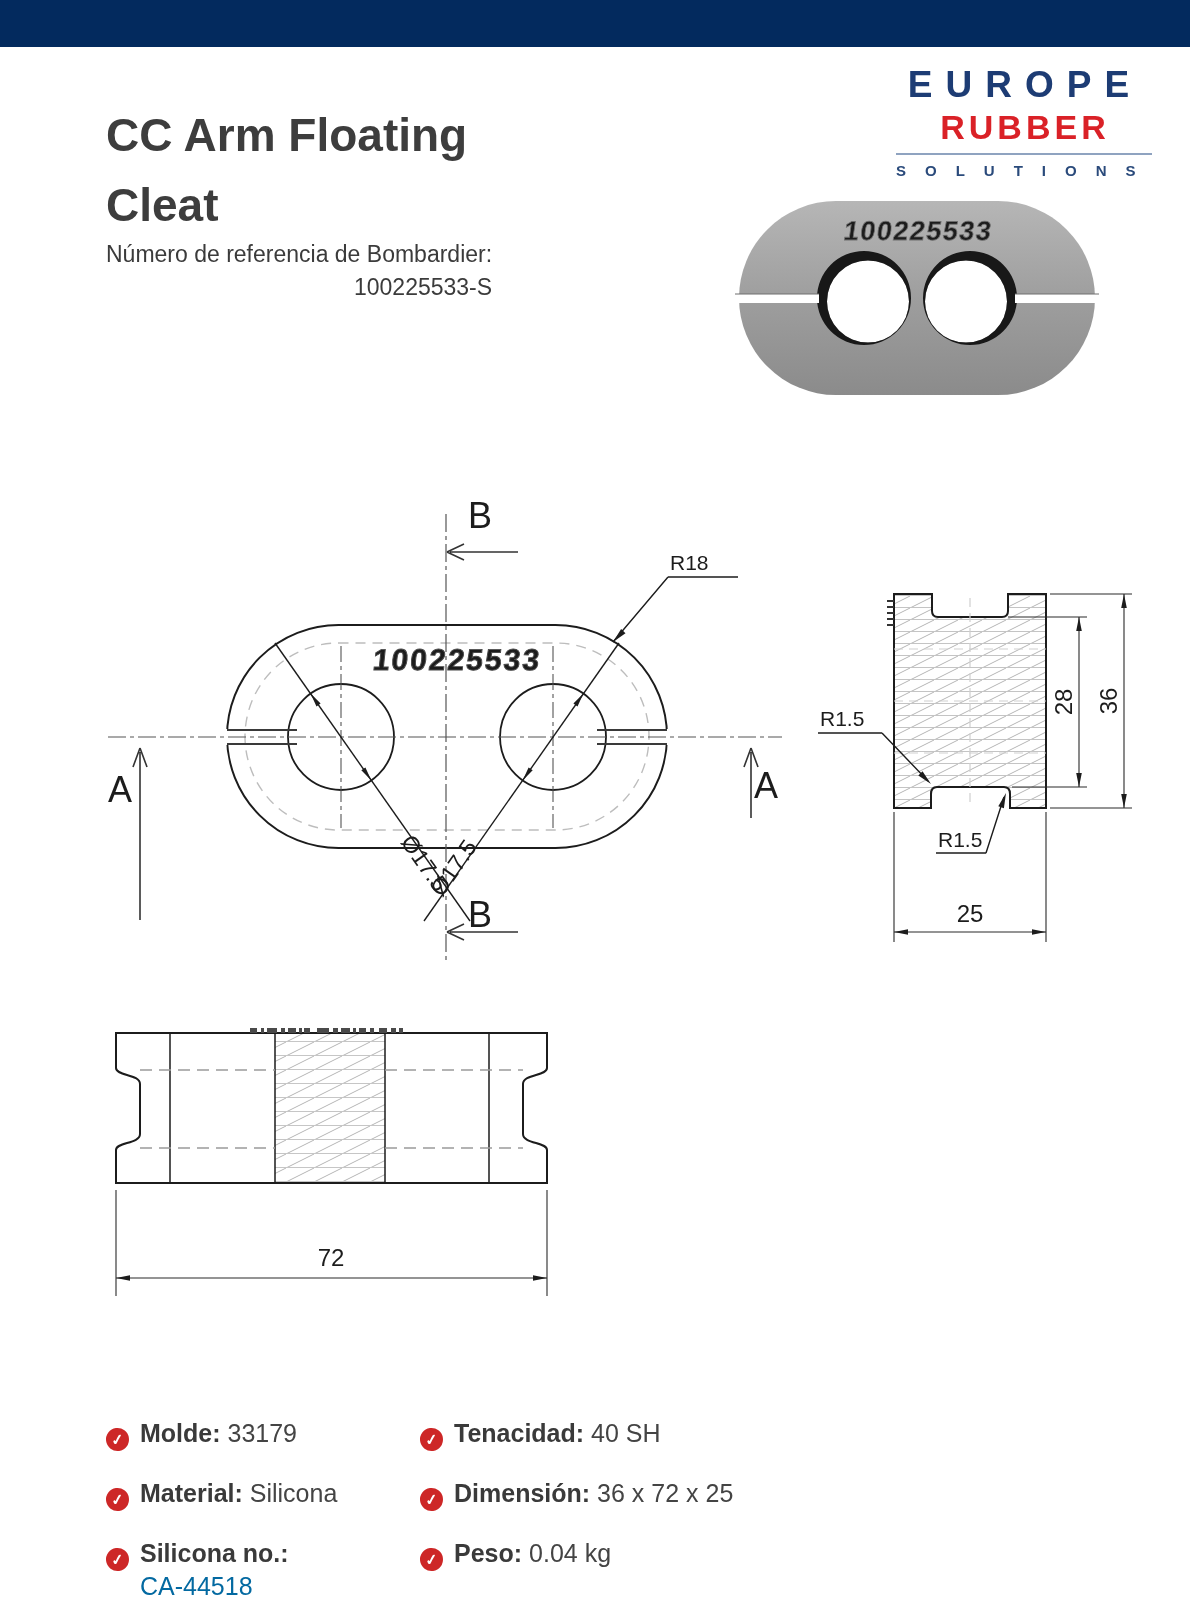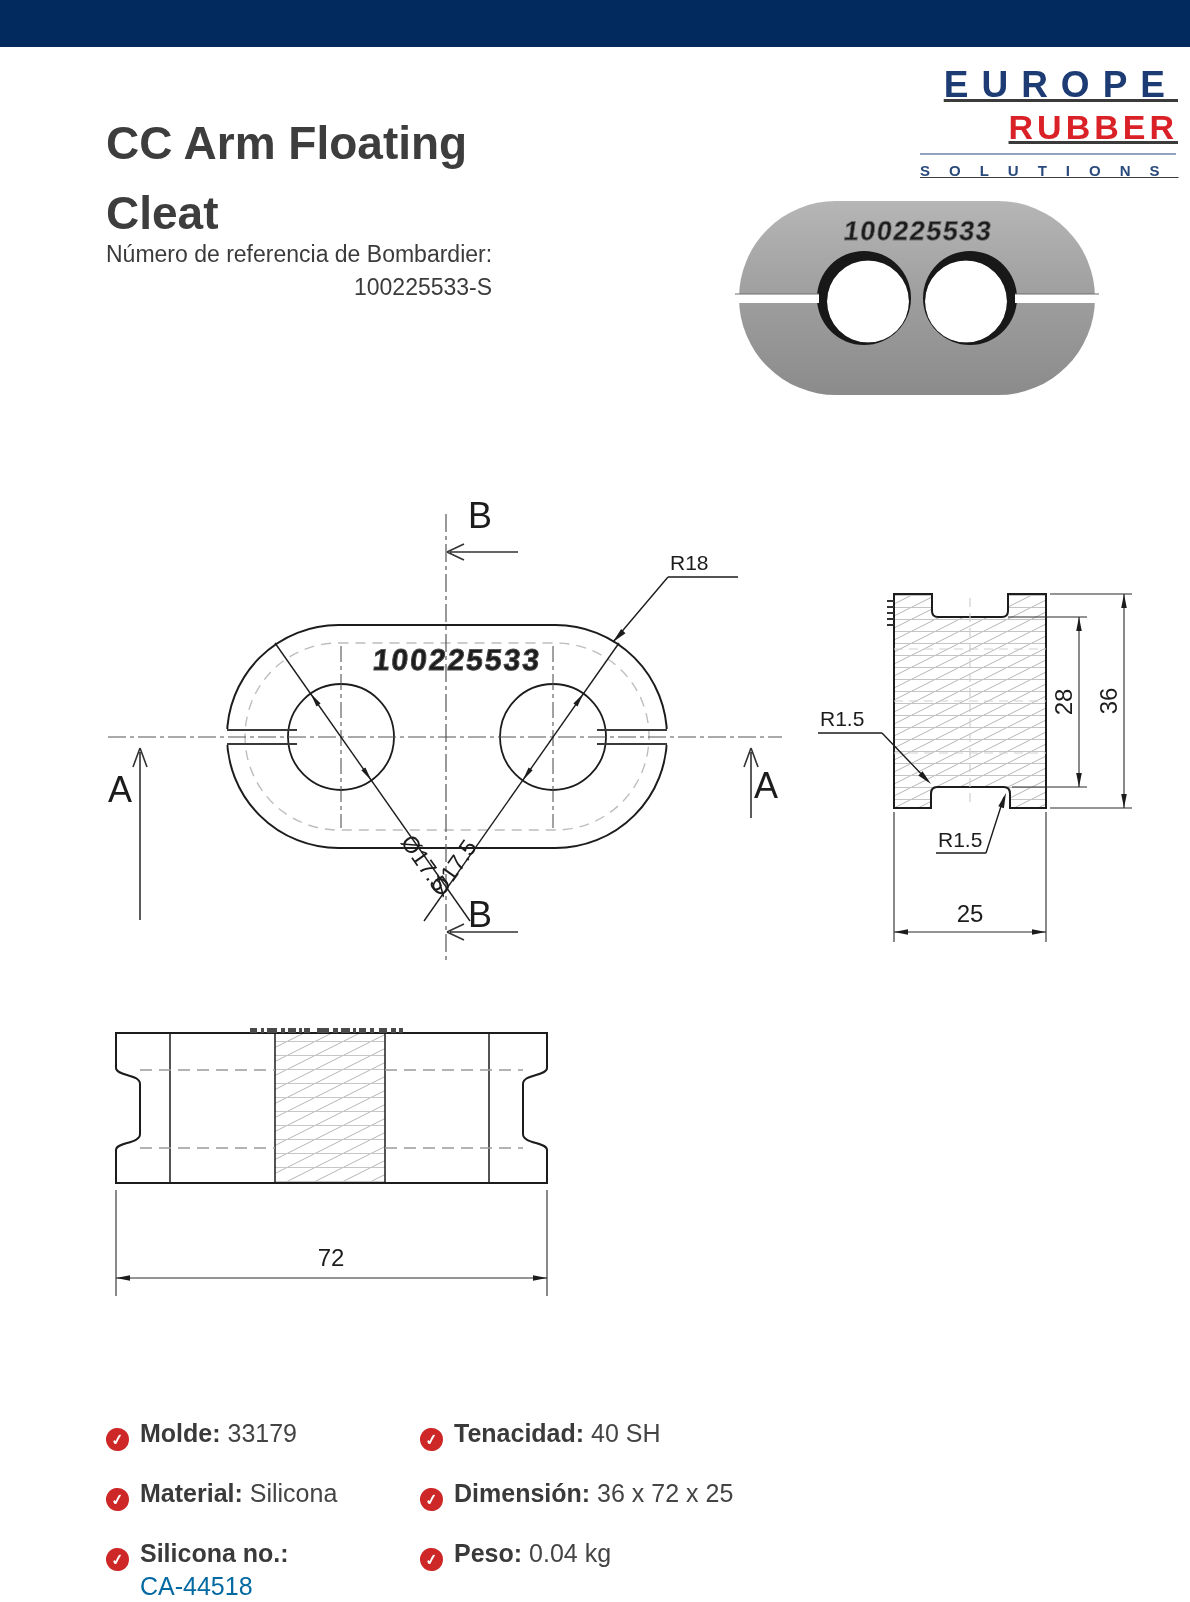--- a/index.html
+++ b/index.html
@@ -1,26 +1,26 @@
 <!DOCTYPE html>
 <html><head>
 <meta charset="utf-8">
 <style>
   html,body{margin:0;padding:0;background:#ffffff;}
   body{font-family:"Liberation Sans",sans-serif;color:#3b3b3b;}
   .page{position:relative;width:1190px;height:1602px;background:#fff;overflow:hidden;}
   .header-bar{position:absolute;left:0;top:0;width:1190px;height:47px;}
   
-  .logo{position:absolute;left:920px;top:66px;width:258px;text-align:right;text-decoration:underline;}
+  .logo{position:absolute;left:896px;top:66px;width:258px;text-align:center;}
   .logo-europe{font-weight:bold;font-size:37px;letter-spacing:13px;line-height:38px;white-space:nowrap;}
   .logo-rubber{font-weight:bold;font-size:34px;letter-spacing:4px;line-height:46px;white-space:nowrap;}
   .logo-rule{height:2px;margin-top:3px;width:256px;}
   .logo-solutions{font-size:15px;font-weight:bold;letter-spacing:19px;margin-top:7px;white-space:nowrap;}
   
-  .title{position:absolute;left:106px;top:108px;font-size:46px;font-weight:bold;color:#3d3d3d;line-height:70px;}
+  .title{position:absolute;left:106px;top:100px;font-size:46px;font-weight:bold;color:#3d3d3d;line-height:70px;}
   .subtitle{position:absolute;left:106px;top:238px;font-size:23px;color:#3b3b3b;line-height:33px;text-align:right;}
   
   .svg-abs{position:absolute;}
   svg text{font-family:"Liberation Sans",sans-serif;fill:#1c1c1c;}
   
   .spec-row{position:absolute;font-size:25px;white-space:nowrap;}
   .check{display:inline-block;width:23px;height:23px;border-radius:50%;color:#fff;
          font-size:15px;line-height:23px;text-align:center;margin-right:11px;
          vertical-align:-3px;transform:rotate(-8deg);font-weight:bold;}
   .spec-label{font-weight:bold;color:#3a3a3a;}

